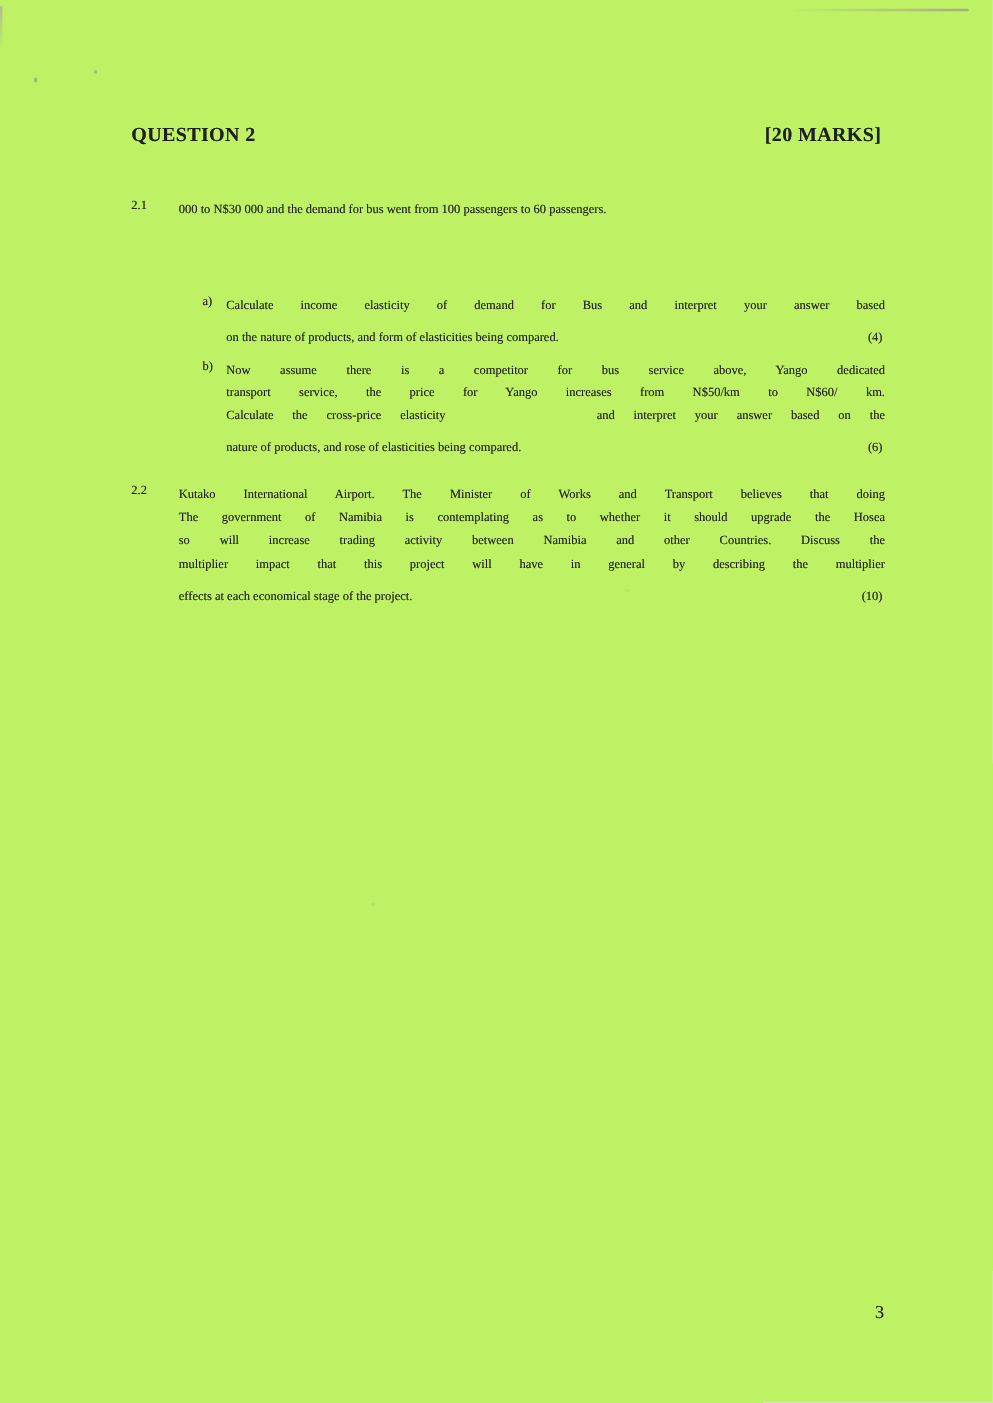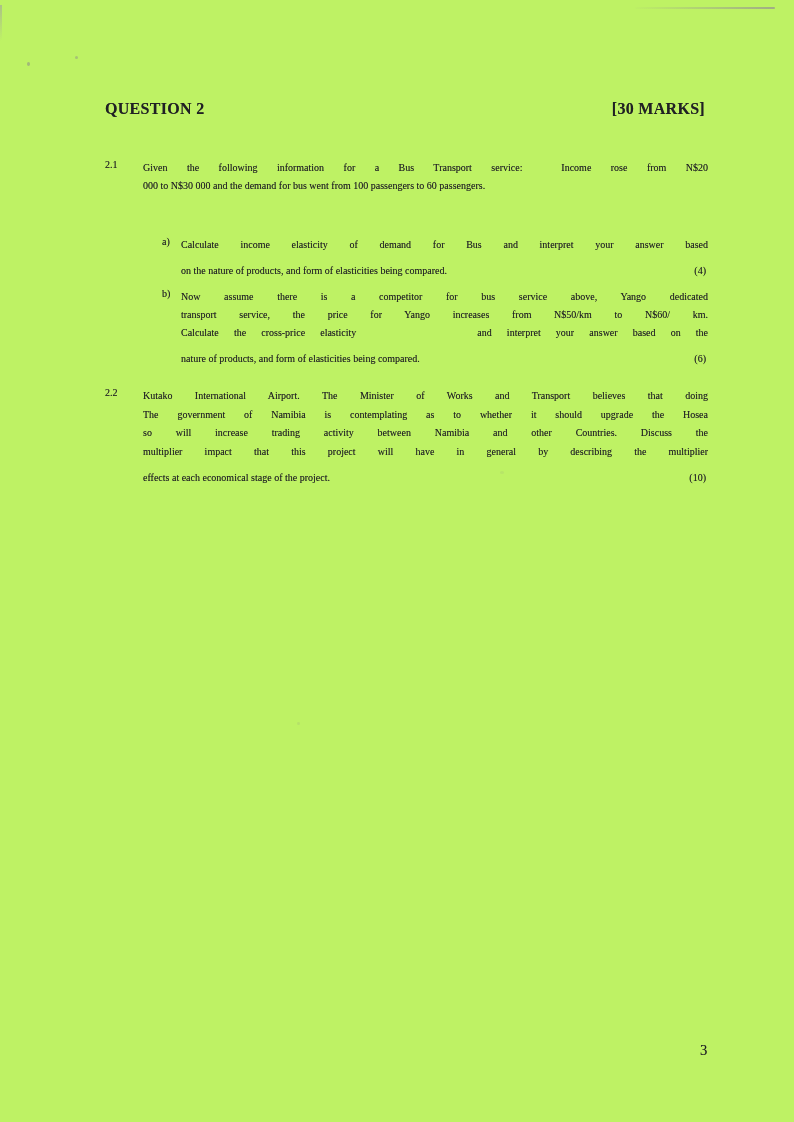--- a/index.html
+++ b/index.html
@@ -55,27 +55,26 @@
 
   <div class="artifact scan-top-line"></div>
   <div class="artifact scan-left-line"></div>
   <div class="artifact speck speck-1"></div>
   <div class="artifact speck speck-2"></div>
   <div class="artifact speck speck-3"></div>
   <div class="artifact speck speck-4"></div>
 
   <header class="qheader">
     <span>QUESTION 2</span>
-    <span>[30 MARKS]</span>
+    <span>[20 MARKS]</span>
   </header>
 
   <section class="block" style="top:159px;">
     <span class="qnum">2.1</span>
     <div class="qtext" style="line-height:17.8px;">
-      <div class="ln just">Given the following information for a Bus Transport service:&nbsp; Income rose from N$20</div>
       <div class="ln">000 to N$30 000 and the demand for bus went from 100 passengers to 60 passengers.</div>
     </div>
   </section>
 
   <section class="block sub" style="top:236px;">
     <span class="qnum">a)</span>
     <div class="qtext" style="line-height:18.3px;">
       <div class="ln just">Calculate income elasticity of demand for Bus and interpret your answer based</div>
       <div class="ln lastrow">
         <span>on the nature of products, and form of elasticities being compared.</span>
@@ -84,21 +83,21 @@
     </div>
   </section>
 
   <section class="block sub" style="top:288px;">
     <span class="qnum">b)</span>
     <div class="qtext" style="line-height:18px;">
       <div class="ln just">Now assume there is a competitor for bus service above, Yango dedicated</div>
       <div class="ln just">transport service, the price for Yango increases from N$50/km to N$60/ km.</div>
       <div class="ln just">Calculate the cross-price elasticity&nbsp;&nbsp;&nbsp;&nbsp;&nbsp;&nbsp;&nbsp; and interpret your answer based on the</div>
       <div class="ln lastrow">
-        <span>nature of products, and form of elasticities being compared.</span>
+        <span>nature of products, and rose of elasticities being compared.</span>
         <span class="mark">(6)</span>
       </div>
     </div>
   </section>
 
   <section class="block" style="top:387px;">
     <span class="qnum">2.2</span>
     <div class="qtext" style="line-height:18.5px;">
       <div class="ln just">Kutako International Airport. The Minister of Works and Transport believes that doing</div>
       <div class="ln just">The government of Namibia is contemplating as to whether it should upgrade the Hosea</div>

